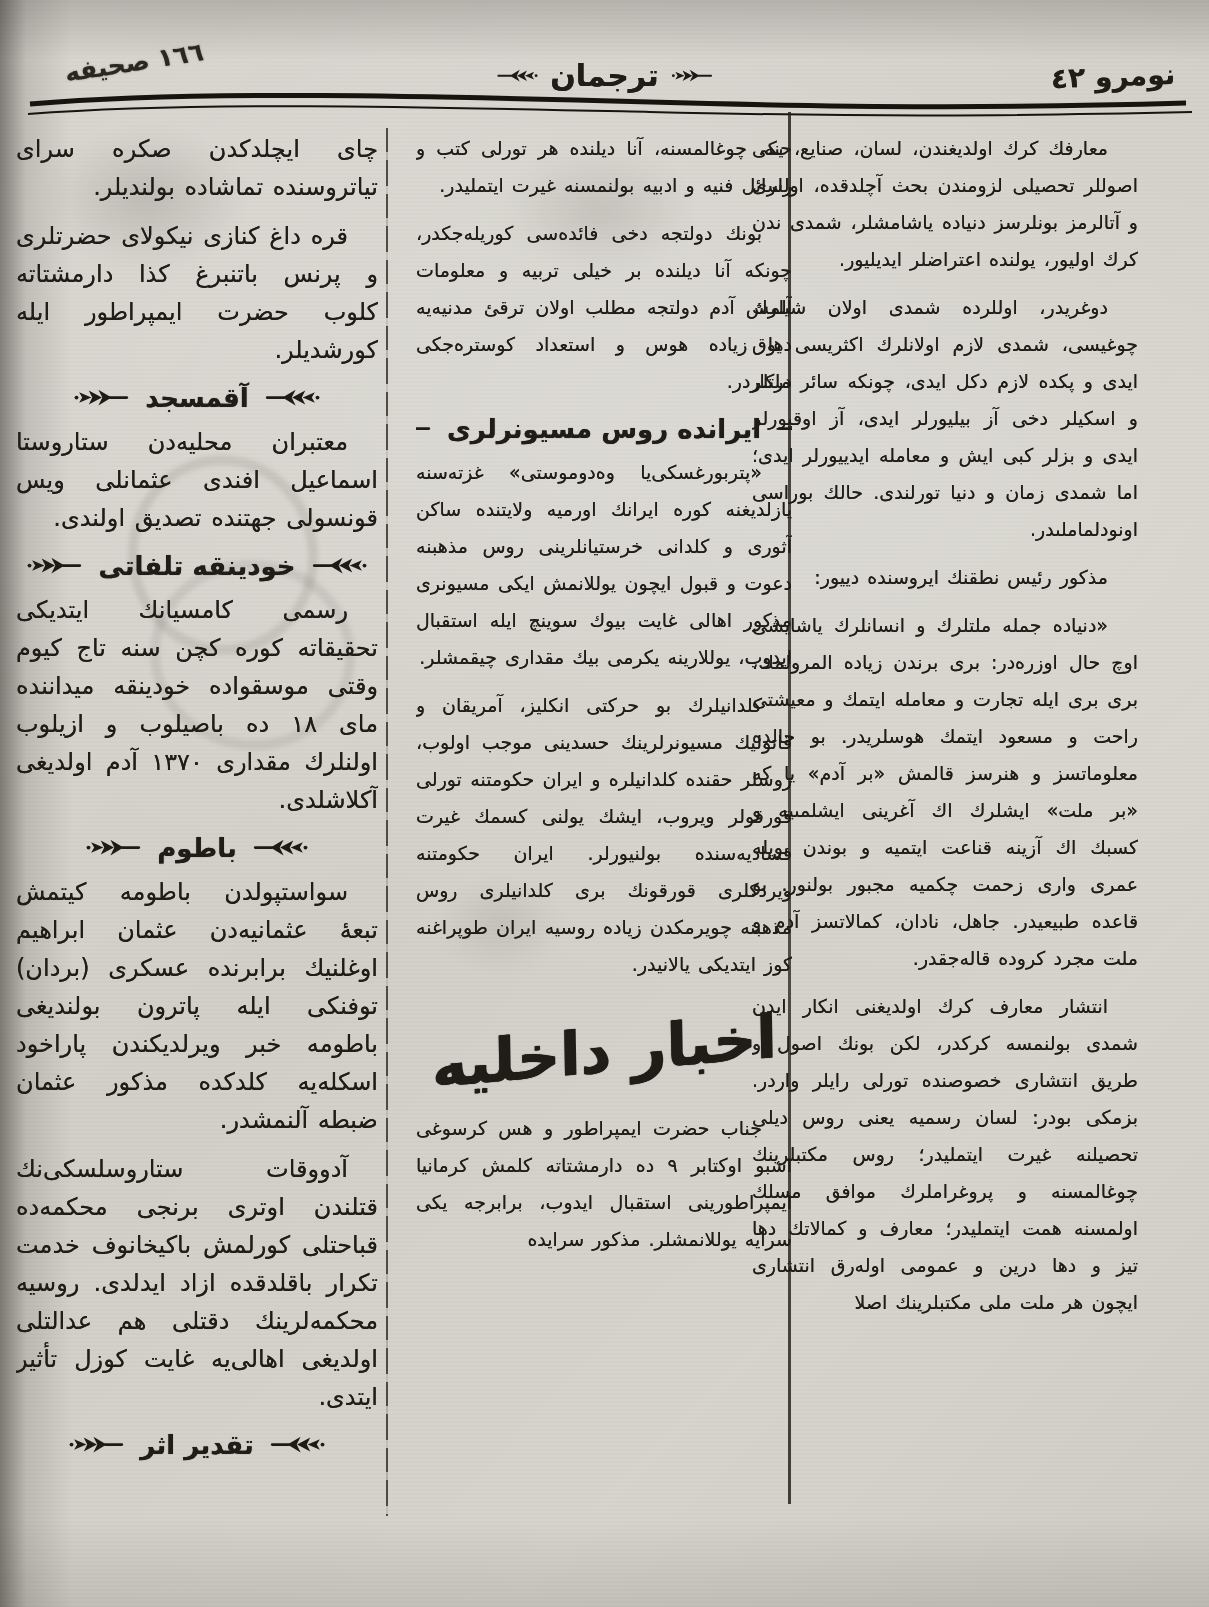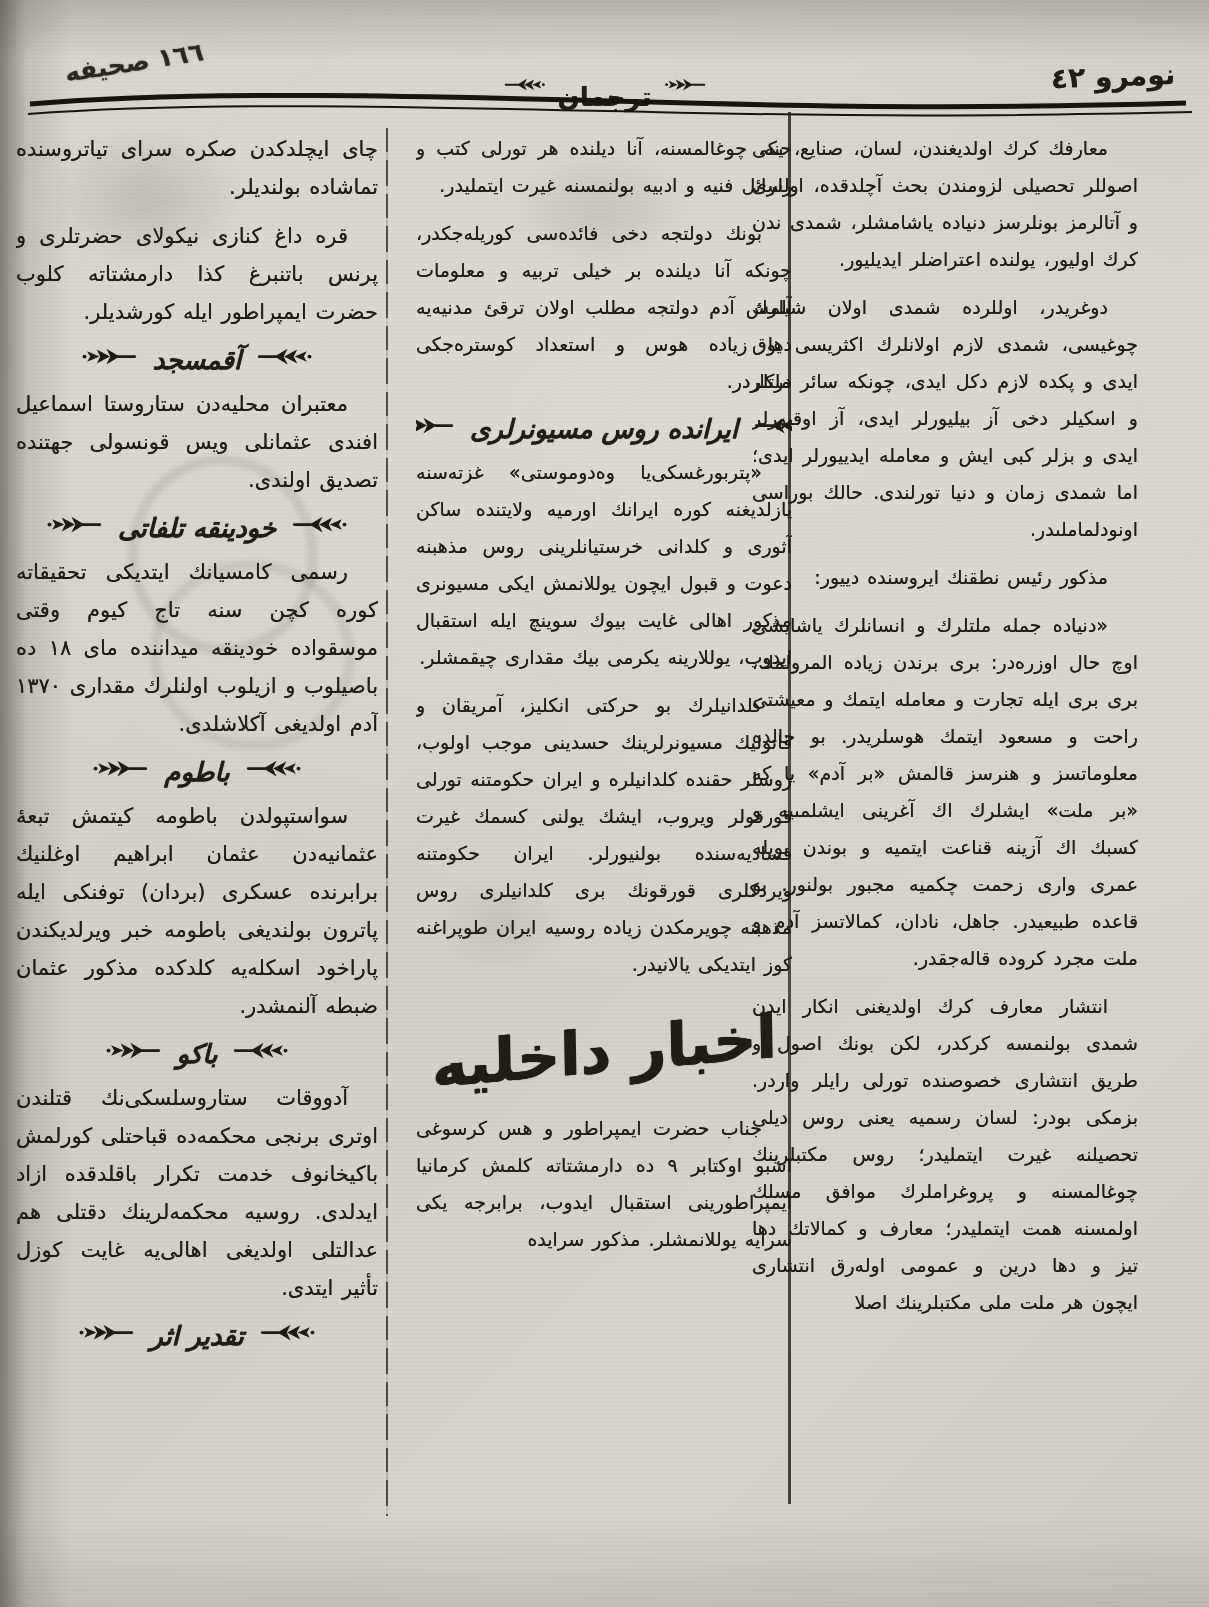--- a/index.html
+++ b/index.html
@@ -25,23 +25,22 @@
     font-size:25px;font-weight:bold;
     transform:rotate(-9deg);
     color:#2a2620;
     text-shadow:0 0 2px rgba(40,34,28,.45);
   }
   .masthead{
     position:absolute;left:50%;top:58px;transform:translateX(-50%);
     display:flex;align-items:center;gap:12px;
   }
   .masthead-title{
-    font-size:26px;font-weight:bold;letter-spacing:1px;
+    font-size:30px;font-weight:bold;letter-spacing:1px;
     text-shadow:0 0 .6px rgba(25,21,17,.9);
-    margin-top:24px;
   }
   .issue-label{
     position:absolute;right:34px;top:60px;
     font-size:28px;font-weight:bold;
     transform:rotate(-2deg);
     text-shadow:0 0 .6px rgba(25,21,17,.8);
   }
   .head-rule{position:absolute;left:0;top:84px;pointer-events:none;}
   
   .col{position:absolute;top:130px;overflow:hidden;direction:rtl;}
@@ -49,27 +48,26 @@
   #col-middle{left:416px;width:376px;height:1430px;}
   #col-left  {left:16px; width:362px;height:1420px;}
   .body-p{
     margin:0 0 11px;
     font-size:19px;line-height:37px;
     text-align:justify;text-align-last:right;
     word-spacing:2px;
     text-indent:30px;
     text-shadow:0 0 .5px rgba(30,26,22,.85);
   }
-  #col-left .body-p{font-size:21px;line-height:38px;}
+  #col-left .body-p{font-size:24px;line-height:38px;}
   .body-p.cont{text-indent:0;}
   
   .sec-h{
-    display:flex;justify-content:center;gap:16px;
+    display:flex;align-items:center;justify-content:center;gap:16px;
     margin:14px 0 10px;
-    font-style:italic;
   }
   .sec-title{
     font-size:26px;font-weight:bold;
     text-shadow:0 0 .7px rgba(25,21,17,.9);
     white-space:nowrap;
   }
   .fleuron{width:56px;height:24px;flex:0 0 auto;}
   .fleuron.flip{transform:scaleX(-1);}
   .fleuron-small{width:42px;height:20px;flex:0 0 auto;}
   .fleuron-small.flip{transform:scaleX(-1);}
@@ -205,29 +203,20 @@
     <h2 class="sec-h">
       <svg class="fleuron" viewBox="0 0 64 26">
           <use href="#fl"></use>
         </svg>
       <span class="sec-title">باطوم</span>
       <svg class="fleuron flip" viewBox="0 0 64 26">
           <use href="#fl"></use>
         </svg>
     </h2>
     <p class="body-p">سواستپولدن باطومه كيتمش تبعهٔ عثمانيه‌دن عثمان ابراهيم اوغلنيك برابرنده عسكرى (بردان) توفنكى ايله پاترون بولنديغى باطومه خبر ويرلديكندن پاراخود اسكله‌يه كلدكده مذكور عثمان ضبطه آلنمشدر.</p>
-    <h2 class="sec-h">
-      <svg class="fleuron" viewBox="0 0 64 26">
-          <use href="#fl"></use>
-        </svg>
-      <span class="sec-title">باكو</span>
-      <svg class="fleuron flip" viewBox="0 0 64 26">
-          <use href="#fl"></use>
-        </svg>
-    </h2>
     <p class="body-p">آدووقات ستاروسلسكى‌نك قتلندن اوترى برنجى محكمه‌ده قباحتلى كورلمش باكيخانوف خدمت تكرار باقلدقده ازاد ايدلدى. روسيه محكمه‌لرينك دقتلى هم عدالتلى اولديغى اهالى‌يه غايت كوزل تأثير ايتدى.</p>
     <h2 class="sec-h">
       <svg class="fleuron" viewBox="0 0 64 26">
           <use href="#fl"></use>
         </svg>
       <span class="sec-title">تقدير اثر</span>
       <svg class="fleuron flip" viewBox="0 0 64 26">
           <use href="#fl"></use>
         </svg>
     </h2>

